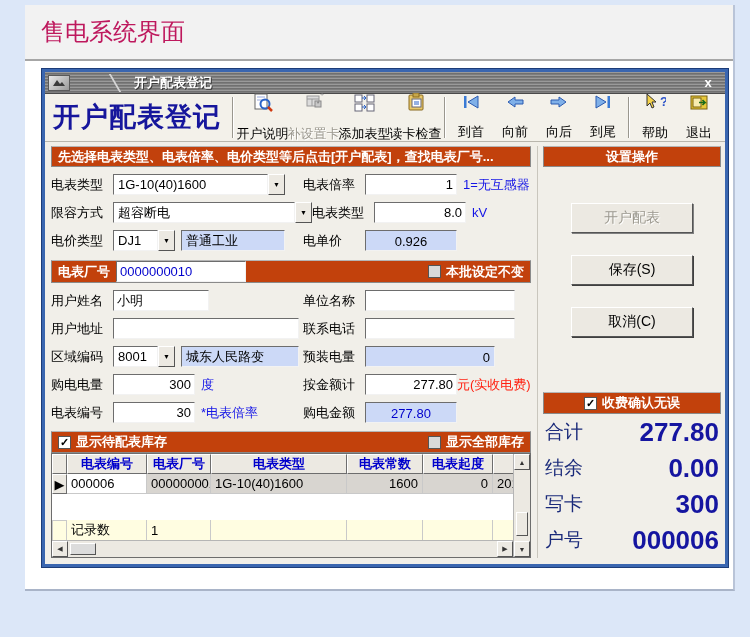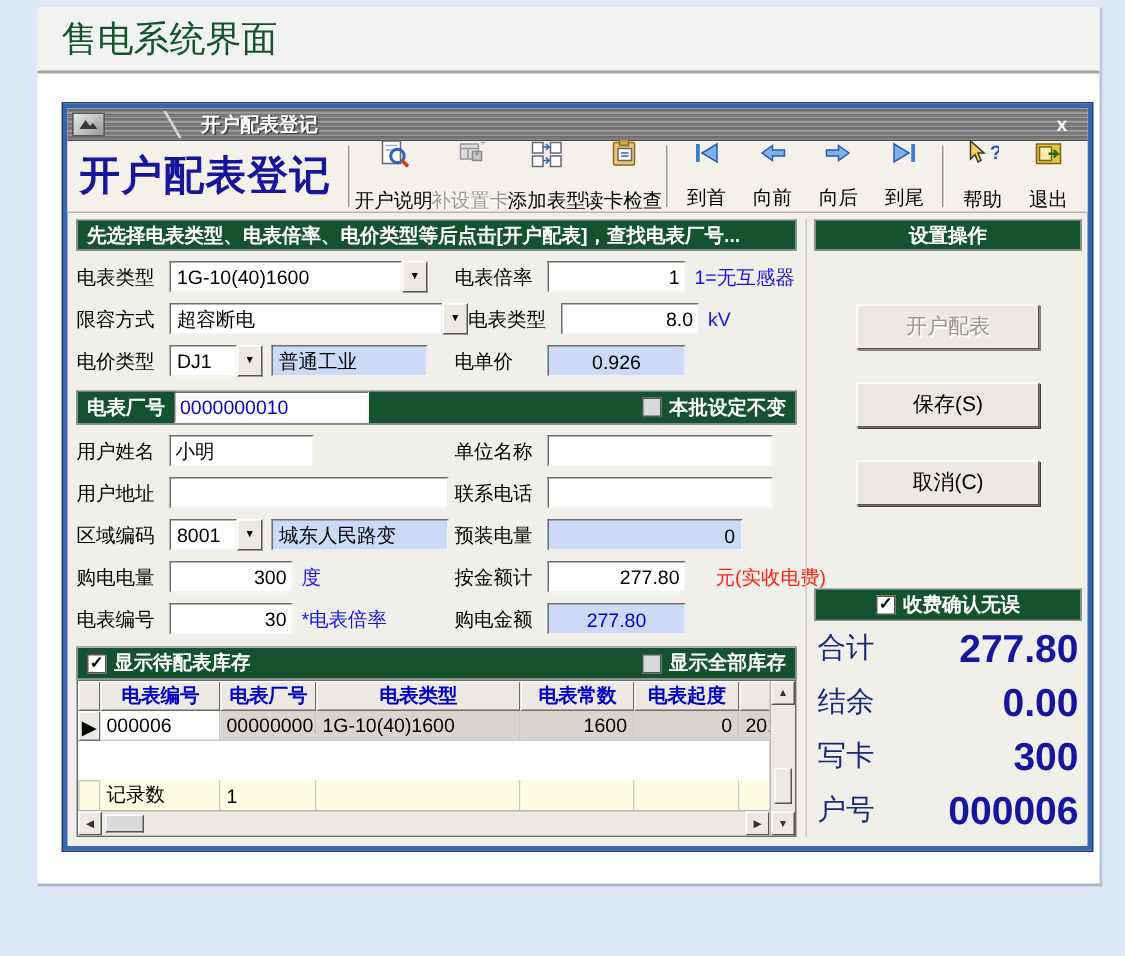--- a/index.html
+++ b/index.html
@@ -8,23 +8,23 @@
     background:#dce7f8;
     font-family:"Liberation Sans", sans-serif;
     font-size:13px; color:#000;
     overflow:hidden;
   }
   .page-card {
     position:absolute; left:25px; top:5px; width:710px; height:586px;
     background:#fff; border-right:2px solid #b9c4d8; border-bottom:2px solid #a9b4c8;
   }
   .page-header {
-    height:44px; background:#f2f2f2; border-bottom:2px solid #a6a6a6;
+    height:56px; background:#f2f2f2; border-bottom:2px solid #a6a6a6;
     display:flex; align-items:center; padding-left:16px;
-    font-size:24px; color:#14532d;
+    font-size:24px; color:#be185d;
   }
   
   .window {
     position:absolute; left:17px; top:64px; width:686px; height:498px;
     border:3px solid #3a66b0; outline:1px solid #1c3c78;
     background:#f1efe9;
     display:flex; flex-direction:column;
   }
   .titlebar {
     height:22px; flex:0 0 22px;
@@ -61,21 +61,21 @@
     padding:1px 3px; min-width:44px; height:44px; cursor:default;
   }
   .tbtn .ticon { height:20px; display:flex; align-items:flex-end; justify-content:center; }
   .tbtn .tlabel { font-size:13px; margin-top:13px; white-space:nowrap; }
   .tbtn.disabled .tlabel { color:#9b988f; text-shadow:1px 1px 0 #fff; }
   
   .client { flex:1; display:flex; padding:4px 4px 6px 6px; min-height:0; }
   .leftcol { flex:1; display:flex; flex-direction:column; min-width:0; margin-right:6px; }
   .rightpanel { flex:0 0 184px; display:flex; flex-direction:column; border-left:1px solid #c9c6bd; padding-left:5px; }
   .graybar {
-    background:#14532d; color:#fff; font-weight:bold; font-size:13px;
+    background:#c2410c; color:#fff; font-weight:bold; font-size:13px;
     height:21px; display:flex; align-items:center; padding:0 6px;
     border:1px solid #8a8a8a; border-top-color:#b5b5b5;
   }
   .hintbar { flex:0 0 21px; }
   
   .frow { display:flex; align-items:center; margin-top:7px; flex:0 0 21px; }
   .fhalf-l { flex:0 0 252px; display:flex; align-items:center; }
   .fhalf-r { flex:1; display:flex; align-items:center; }
   .flabel { width:62px; flex:0 0 62px; font-size:13px; }
   .tin {
@@ -93,21 +93,21 @@
   .combo { display:flex; height:21px; }
   .combo .cval {
     border:1px solid; border-color:#6d6d6d #f2f2f2 #f2f2f2 #6d6d6d; background:#fff;
     display:flex; align-items:center; padding:0 4px; flex:1; font-size:13px;
   }
   .combo .cbtn {
     width:17px; background:#ece9e2; border:1px solid; border-color:#fff #555 #555 #fff;
     display:flex; align-items:center; justify-content:center; font-size:7px; color:#000;
   }
   .note-blue { color:#1414e6; font-size:13px; margin-left:6px; white-space:nowrap; }
-  .note-red  { color:#ff2010; font-size:13px; margin-left:20px; white-space:nowrap; }
+  .note-red  { color:#ff2010; font-size:13px; margin-left:0; white-space:nowrap; }
   
   .cb { width:13px; height:13px; background:#fff; border:1px solid #555;
         display:inline-flex; align-items:center; justify-content:center; margin-right:5px; }
   .cb.checked::after { content:"✓"; font-size:11px; font-weight:bold; color:#000; line-height:1; }
   .cb.dim { background:#d9d9d9; }
   .cbl { color:#fff; font-weight:bold; font-size:13px; }
   
   .meterbar { margin-top:9px; flex:0 0 23px; height:23px; }
   .meterbar .tin { color:#0000cc; width:130px; }
   .stockbar { margin-top:8px; flex:0 0 22px; justify-content:flex-start; }

